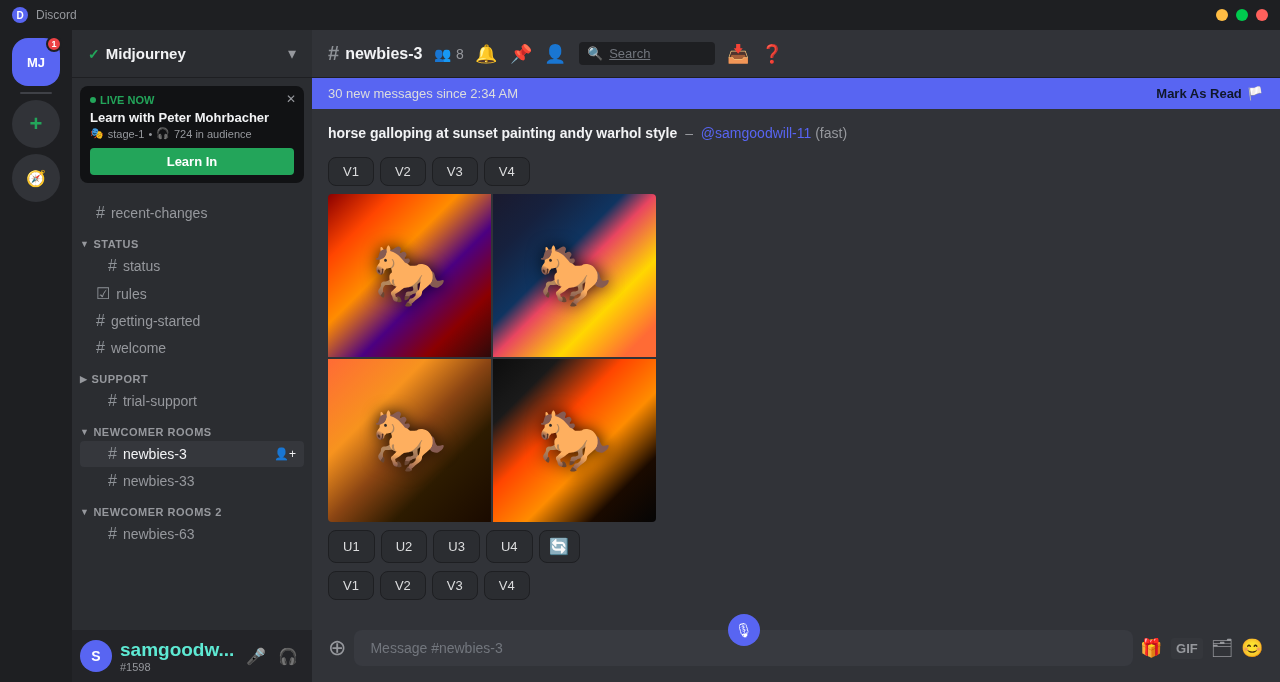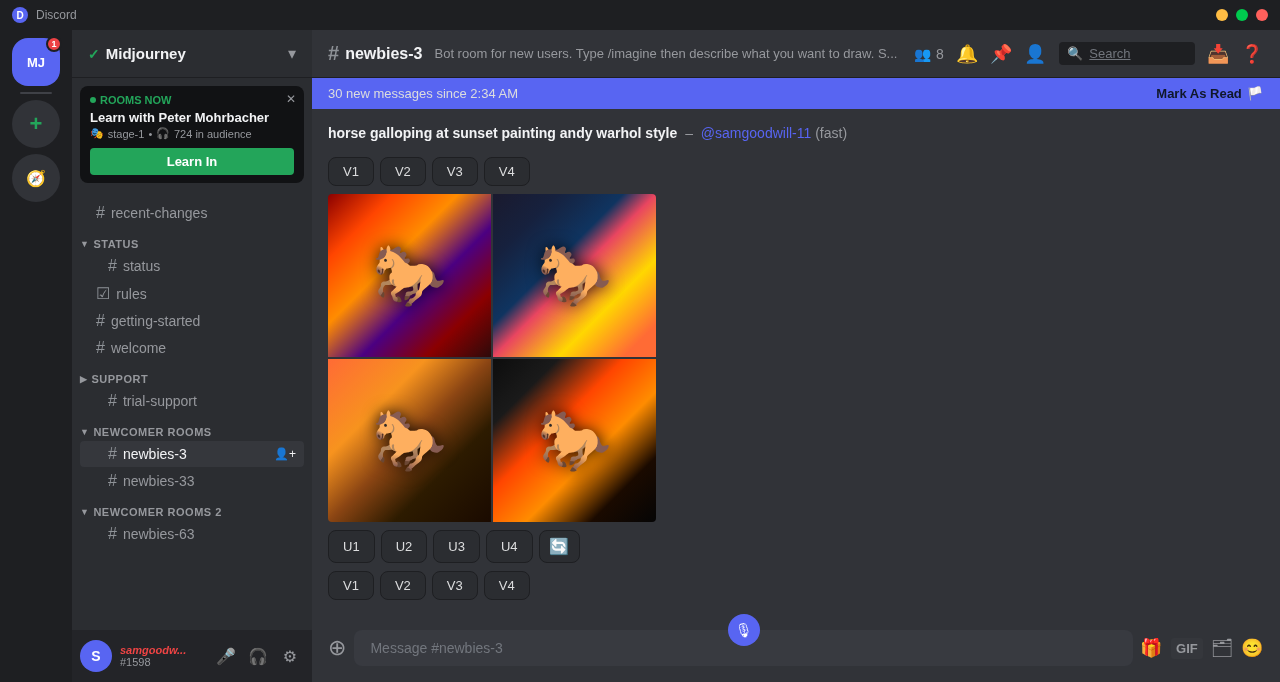--- a/index.html
+++ b/index.html
@@ -165,21 +165,21 @@
       background: #5865f2;
       display: flex;
       align-items: center;
       justify-content: center;
       font-size: 14px;
       font-weight: bold;
       color: white;
       flex-shrink: 0;
     }
     .user-info { flex: 1; }
-    .user-name { font-size: 11px; font-weight: 600; color: #ef4444; font-style: italic; }
+    .user-name { font-size: 19px; font-weight: 600; color: #5eead4; }
     .user-tag { font-size: 11px; color: #96989d; }
     .user-controls { display: flex; gap: 4px; }
     .user-ctrl-btn { width: 28px; height: 28px; border-radius: 4px; display: flex; align-items: center; justify-content: center; cursor: pointer; color: #96989d; font-size: 16px; }
 
     
     .main-content { flex: 1; display: flex; flex-direction: column; overflow: hidden; background: #313338; }
 
     
     .channel-header {
       height: 48px;
@@ -380,21 +380,21 @@
         <span class="checkmark">✓</span>
         <span>Midjourney</span>
       </div>
       <span style="color:#96989d;">▾</span>
     </div>
 
     <div class="live-banner">
       <div class="live-banner-close">✕</div>
       <div class="live-now-label">
         <div class="live-dot"></div>
-        <span>ROOMS NOW</span>
+        <span>LIVE NOW</span>
       </div>
       <div class="live-title">Learn with Peter Mohrbacher</div>
       <div class="live-meta">
         <span>🎭</span>
         <span>stage-1</span>
         <span>•</span>
         <span>🎧</span>
         <span>724 in audience</span>
       </div>
       <button class="listen-btn">Learn In</button>
@@ -474,21 +474,20 @@
     </div>
   </div>
 
   <div class="main-content">
 
     <div class="channel-header">
       <div class="channel-header-name">
         <span class="hash">#</span>
         <span>newbies-3</span>
       </div>
-      <div class="channel-header-desc">Bot room for new users. Type /imagine then describe what you want to draw. S...</div>
       <div class="header-actions">
         <div class="members-count">
           <span>👥</span>
           <span>8</span>
         </div>
         <div class="header-btn">🔔</div>
         <div class="header-btn">📌</div>
         <div class="header-btn">👤</div>
         <div class="search-box">
           <span>🔍</span>

